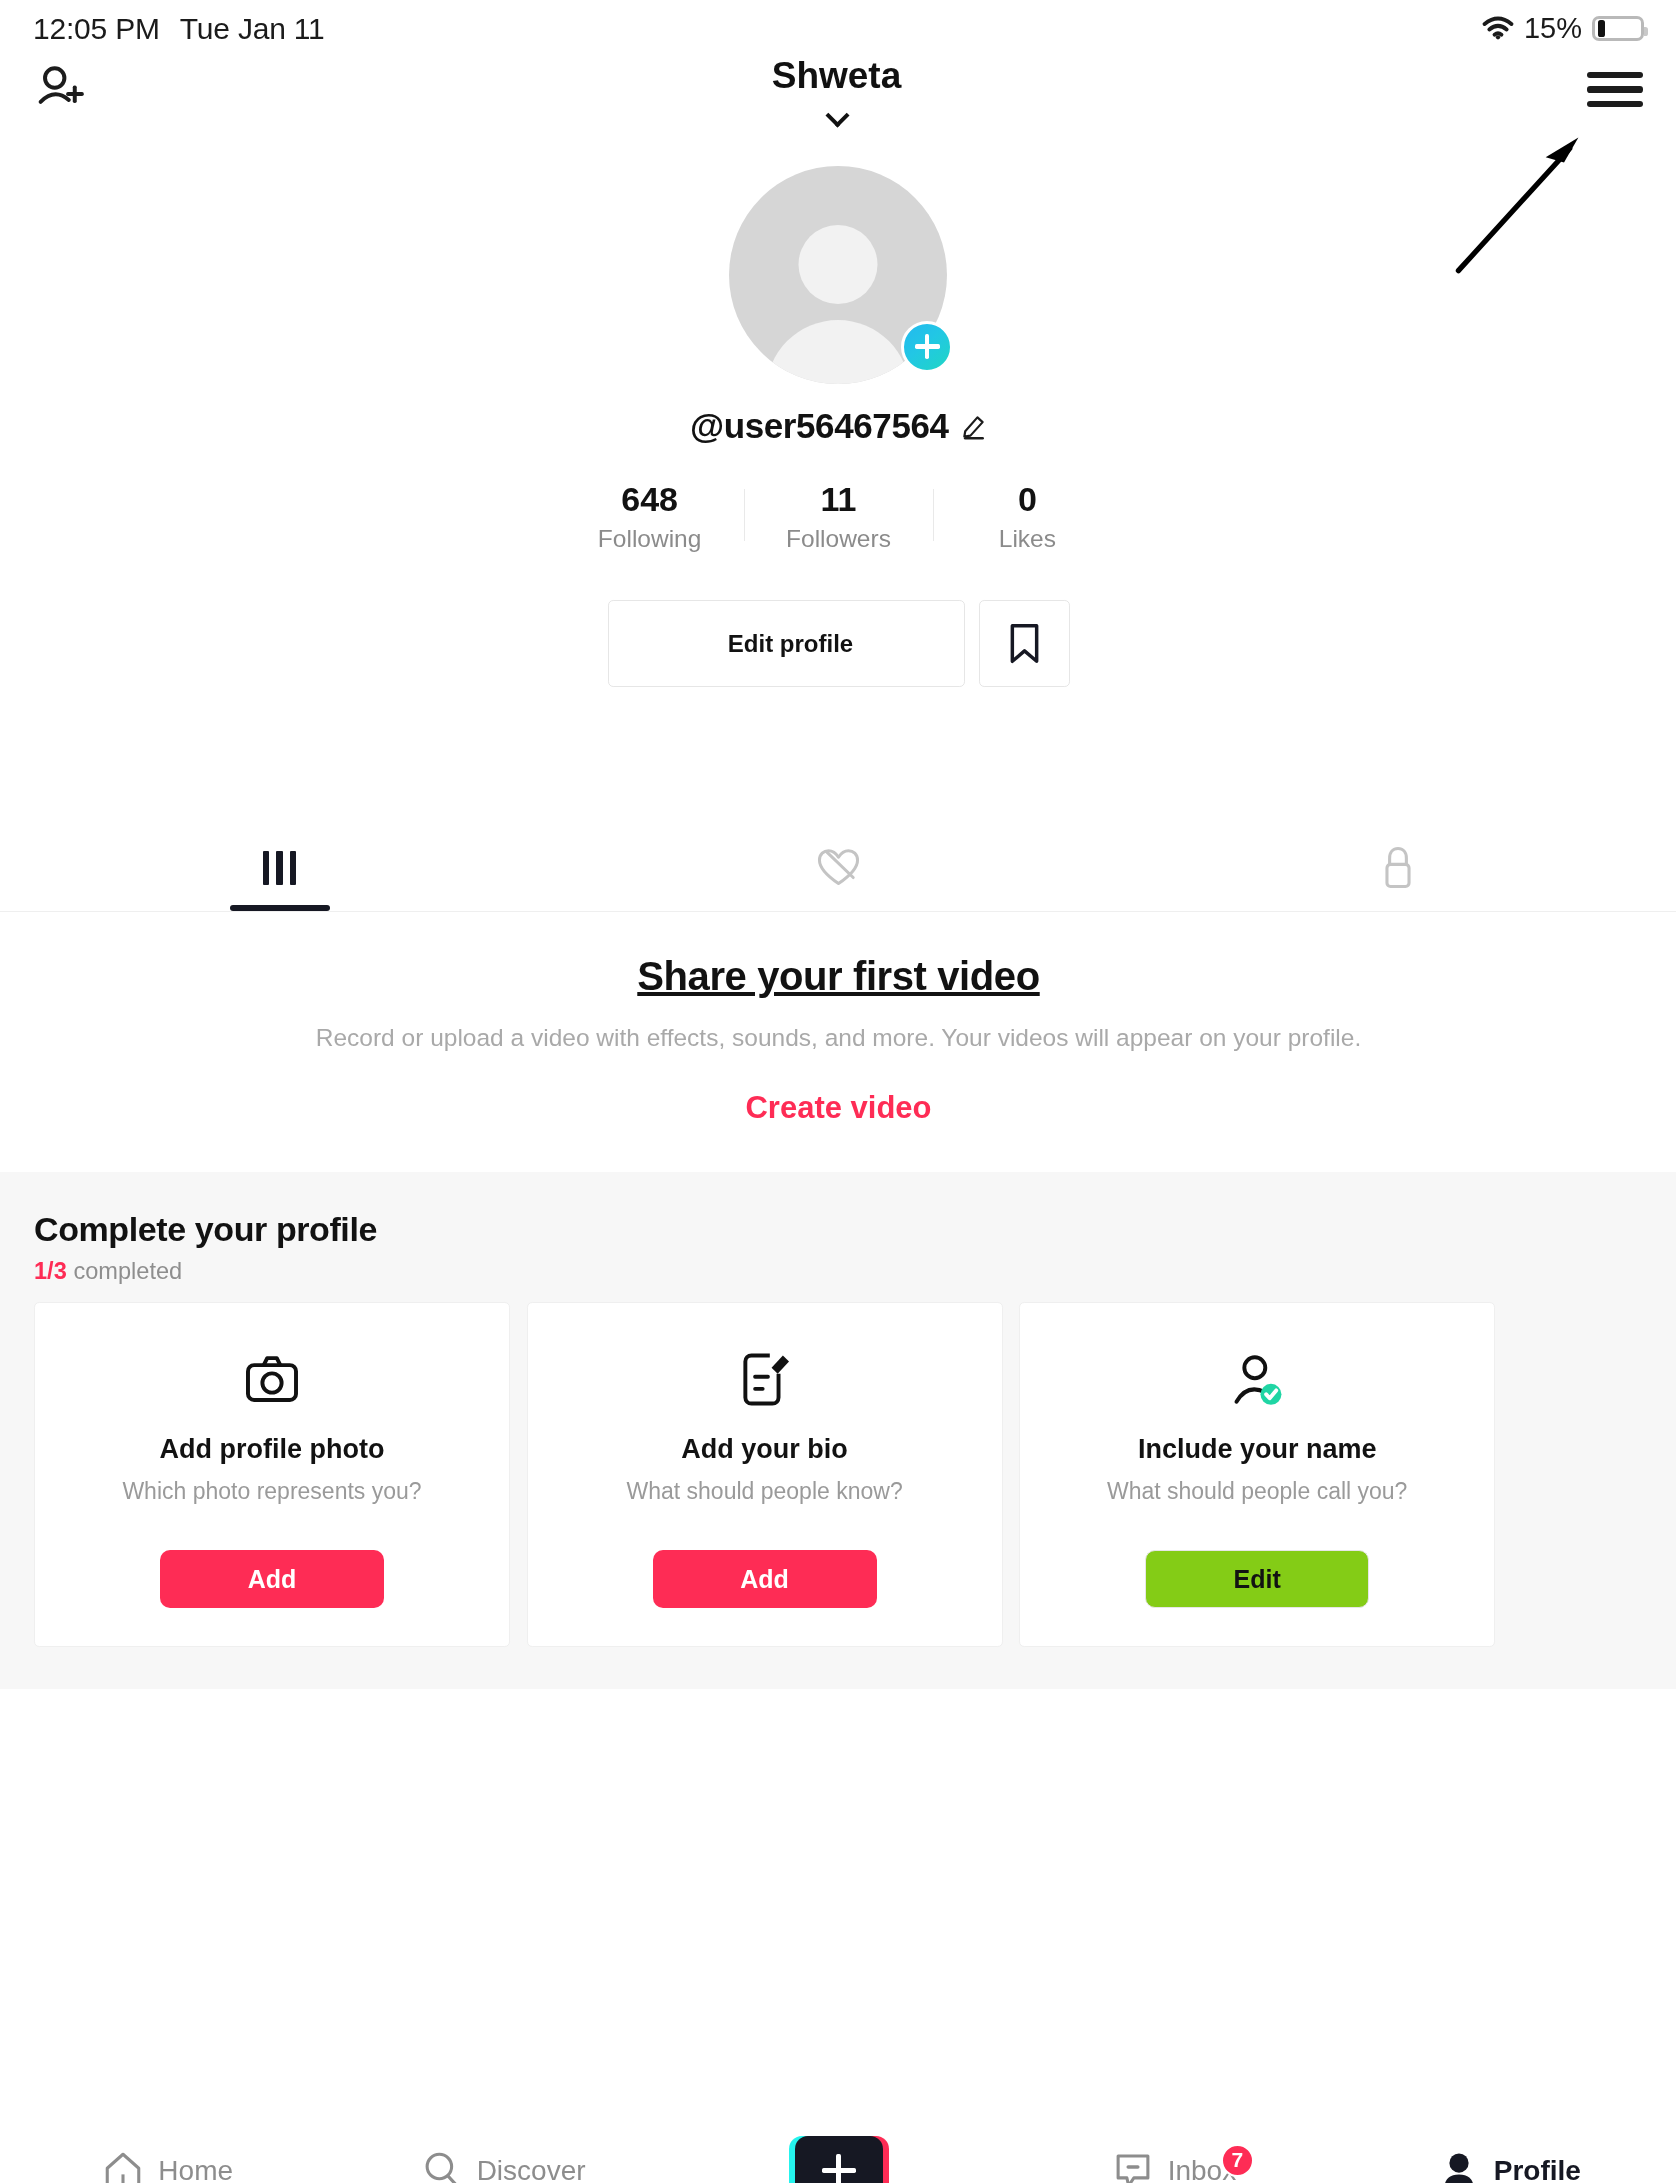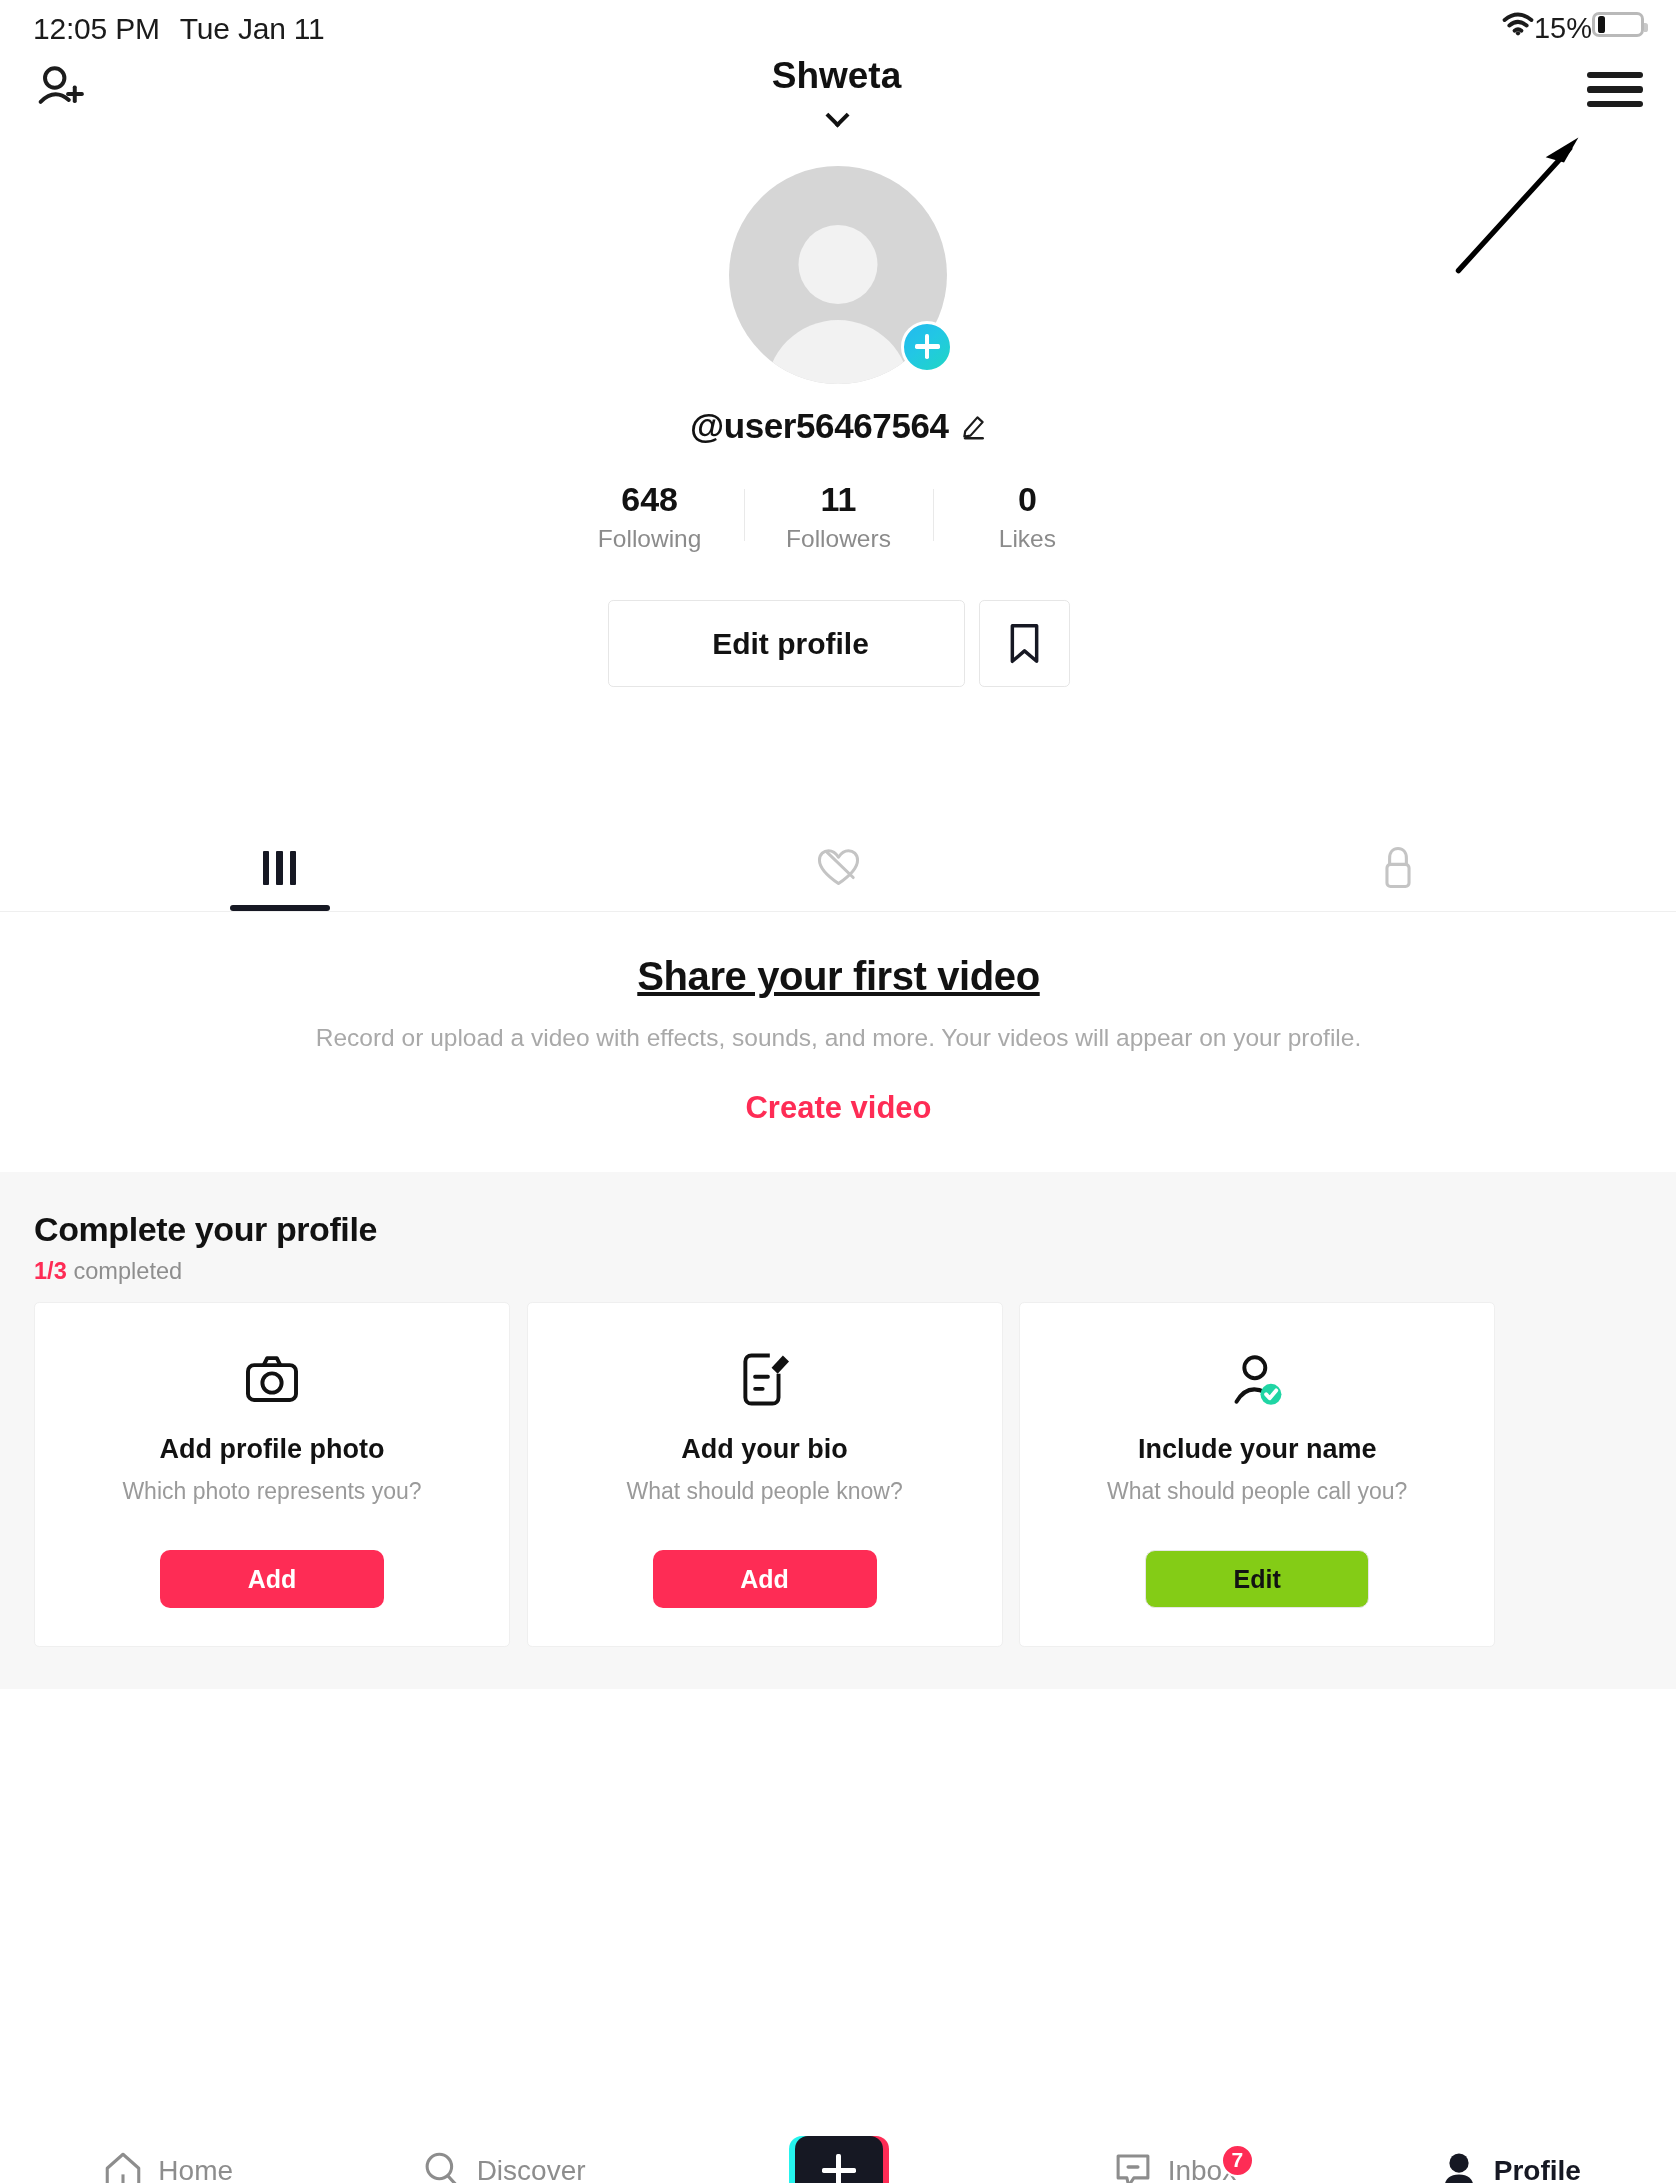--- a/index.html
+++ b/index.html
@@ -11,21 +11,21 @@
   }
   .screen { position:relative; width:1677px; height:2236px; background:#fff; overflow:hidden; }
 
   
   .statusbar {
     position:absolute; top:0; left:0; width:1677px; height:57px;
     display:flex; align-items:center; justify-content:space-between;
     padding:0 33px;
   }
   .sb-left { display:flex; align-items:center; gap:20px; font-size:30px; color:#1b1b1b; letter-spacing:-0.2px;}
-  .sb-right { display:flex; align-items:flex-start; gap:0; }
+  .sb-right { display:flex; align-items:center; gap:10px; }
   .sb-pct { font-size:29px; color:#1b1b1b; }
   .wifi { width:32px; height:24.5px; position:relative; }
   .battery { width:52px; height:25px; border:3.1px solid #b9b9b9; border-radius:7px; position:relative; display:flex; align-items:center; }
   .battery::after { content:""; position:absolute; right:-7.4px; top:8.3px; width:4.4px; height:8.7px; background:#c9c9c9; border-radius:0 2.6px 2.6px 0; }
   .battery-fill { width:7.4px; height:16.6px; background:#111; border-radius:2.6px; margin-left:2.6px; }
 
   
   .header {
     position:absolute; top:57px; left:0; width:1677px; height:65px;
     display:flex; align-items:center; justify-content:space-between;
@@ -71,21 +71,21 @@
   .stat { width:188px; text-align:center; }
   .stat-num { font-size:34px; font-weight:bold; color:#121212; line-height:1.15; }
   .stat-lbl { font-size:24.5px; color:#8b8b8b; margin-top:6.1px; }
   .stat-div { width:0.9px; height:52px; background:#e9e9e9; margin-top:8.7px; }
 
   
   .actions { position:absolute; top:600px; left:0; width:1677px; display:flex; justify-content:center; align-items:center; gap:14px; }
   .btn-edit {
     width:357px; height:87px; border:1.3px solid #e6e6e6; border-radius:5.2px; background:#fff;
     display:flex; align-items:center; justify-content:center;
-    font-size:30px; font-weight:bold; color:#121212;padding-left:9px;
+    font-size:24px; font-weight:bold; color:#121212;padding-left:9px;
   }
   .btn-bookmark { width:91px; height:87px; border:1.3px solid #e6e6e6; border-radius:5.2px; background:#fff; display:flex; align-items:center; justify-content:center; }
 
   .bio { position:absolute; top:742px; left:0; width:1677px; text-align:center; font-size:26px; color:#a5a5a5; }
 
   
   .tabs { position:absolute; top:825px; left:0; width:1677px; height:87px; display:flex; border-bottom:1.3px solid #efefef; }
   .tab { flex:1; display:flex; align-items:center; justify-content:center; position:relative; }
   .tab .ul { position:absolute; bottom:0; left:50%; transform:translateX(-50%); width:100px; height:6.1px; background:#161823; border-radius:3.1px; }
   .grid-icon { display:flex; gap:7.4px; }

